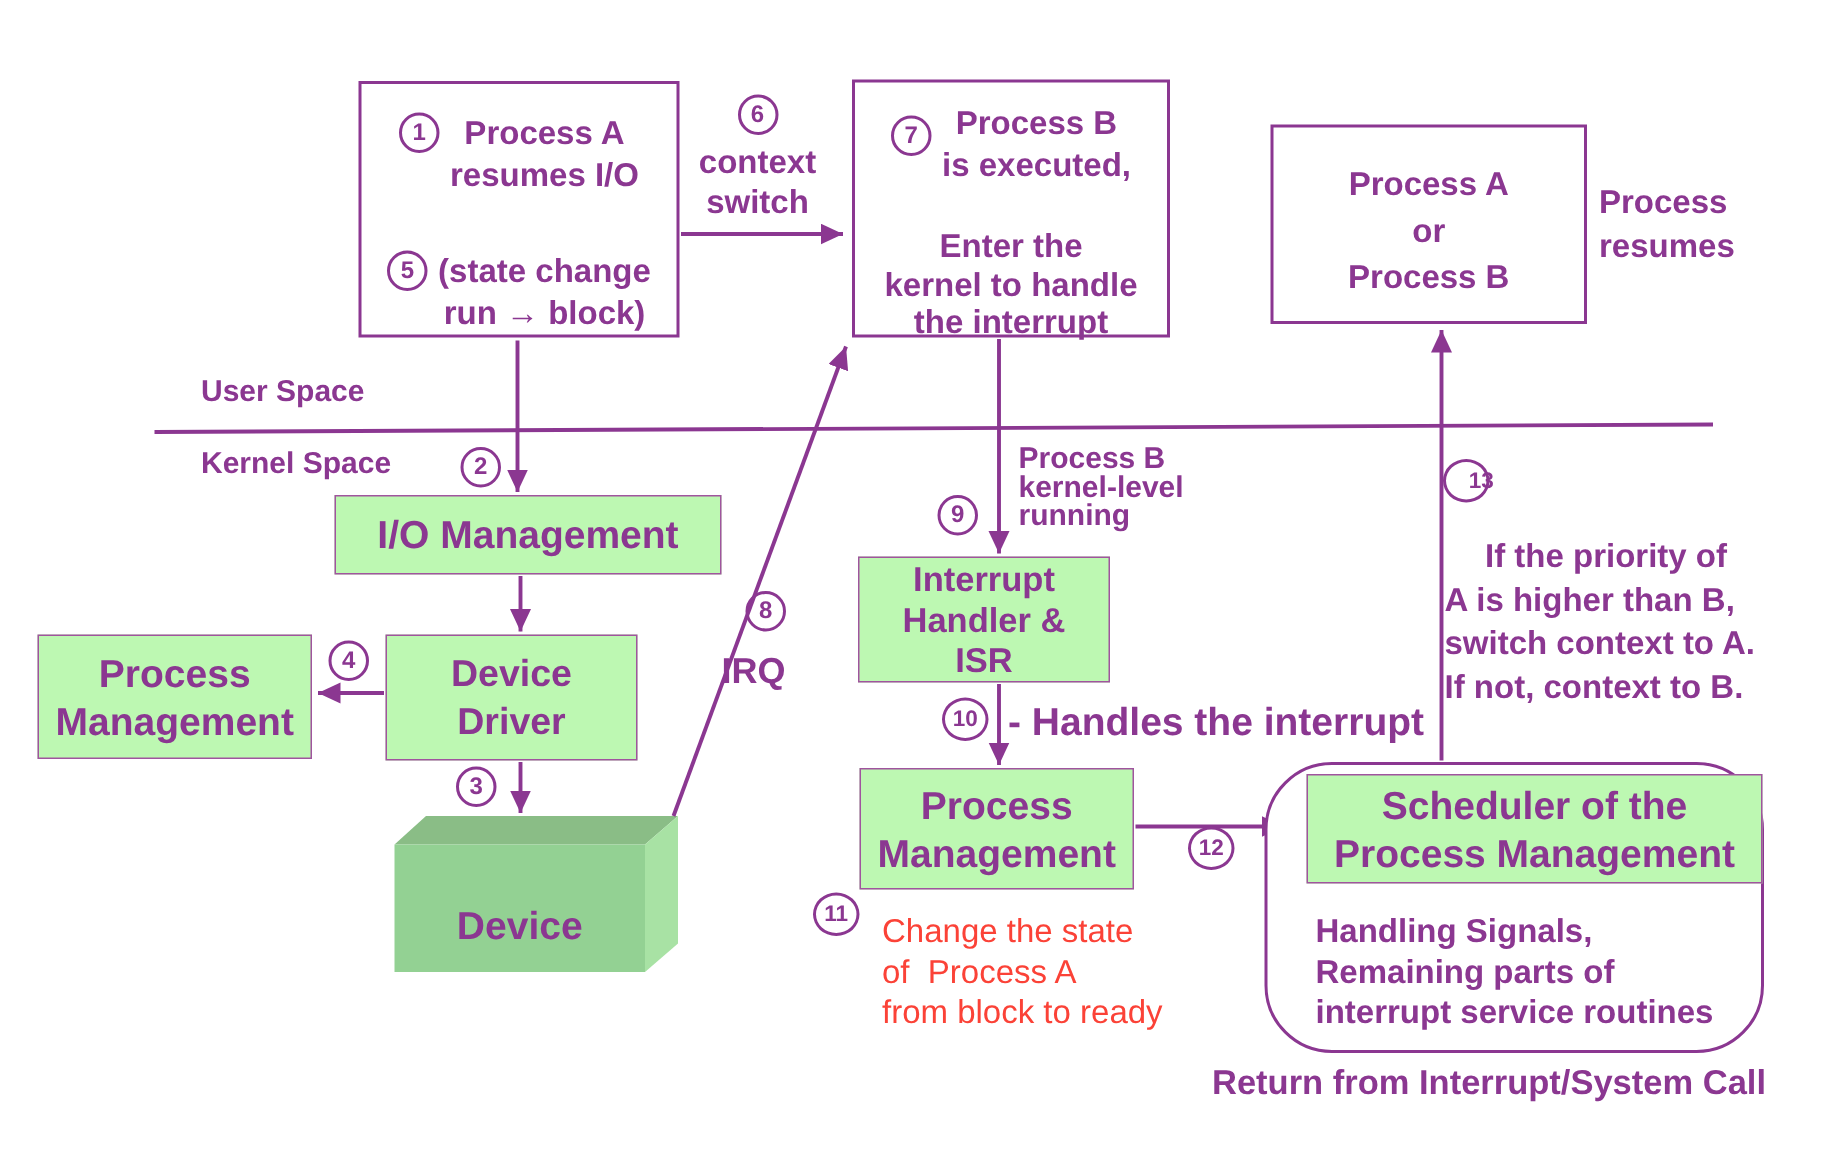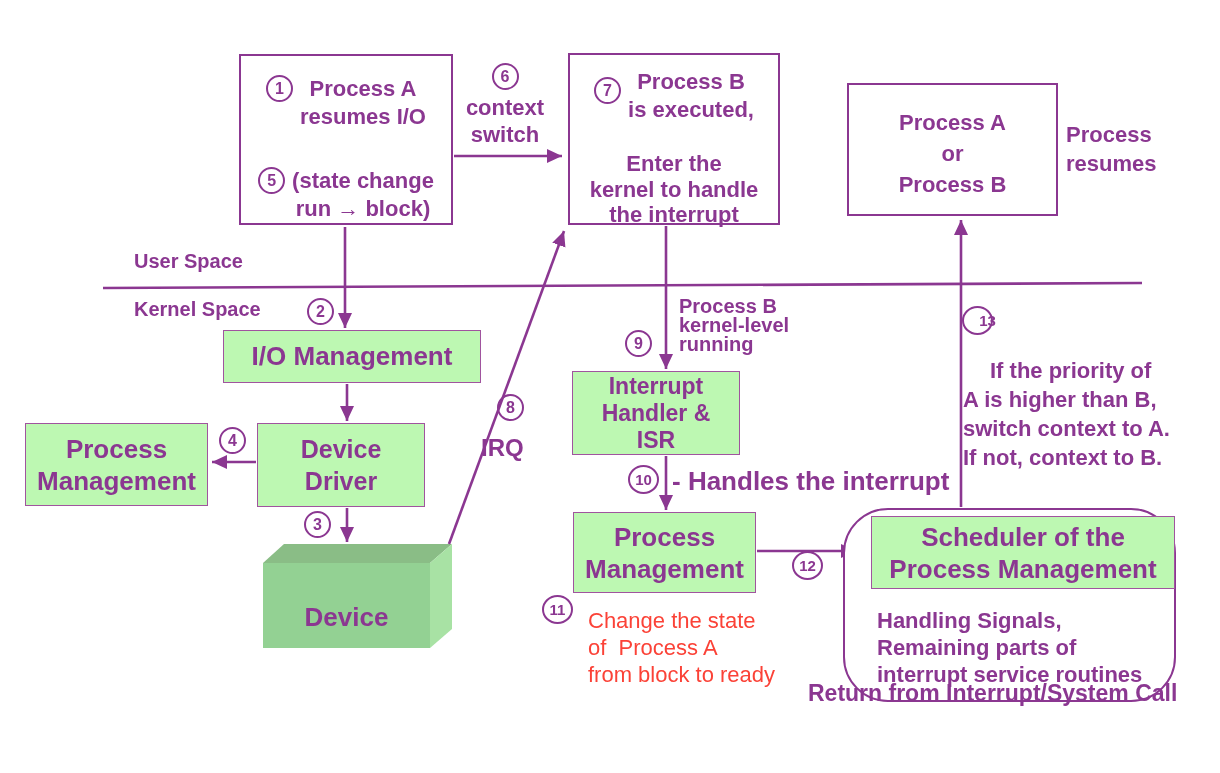--- a/index.html
+++ b/index.html
@@ -186,15 +186,15 @@
     </div>
   </div>
 
   <div class="abs" style="left:963px;top:356px;font-size:22px;line-height:29px;">
     <div class="indent1">If the priority of</div>
     <div>A is higher than B,</div>
     <div>switch context to A.</div>
     <div>If not, context to B.</div>
   </div>
 
-  <div class="abs" style="left:808px;top:680px;font-size:23px;">Return from Interrupt/System Call</div>
+  <div class="abs" style="left:808px;top:708px;font-size:23px;">Return from Interrupt/System Call</div>
 
 </div>
 
 </body></html>

